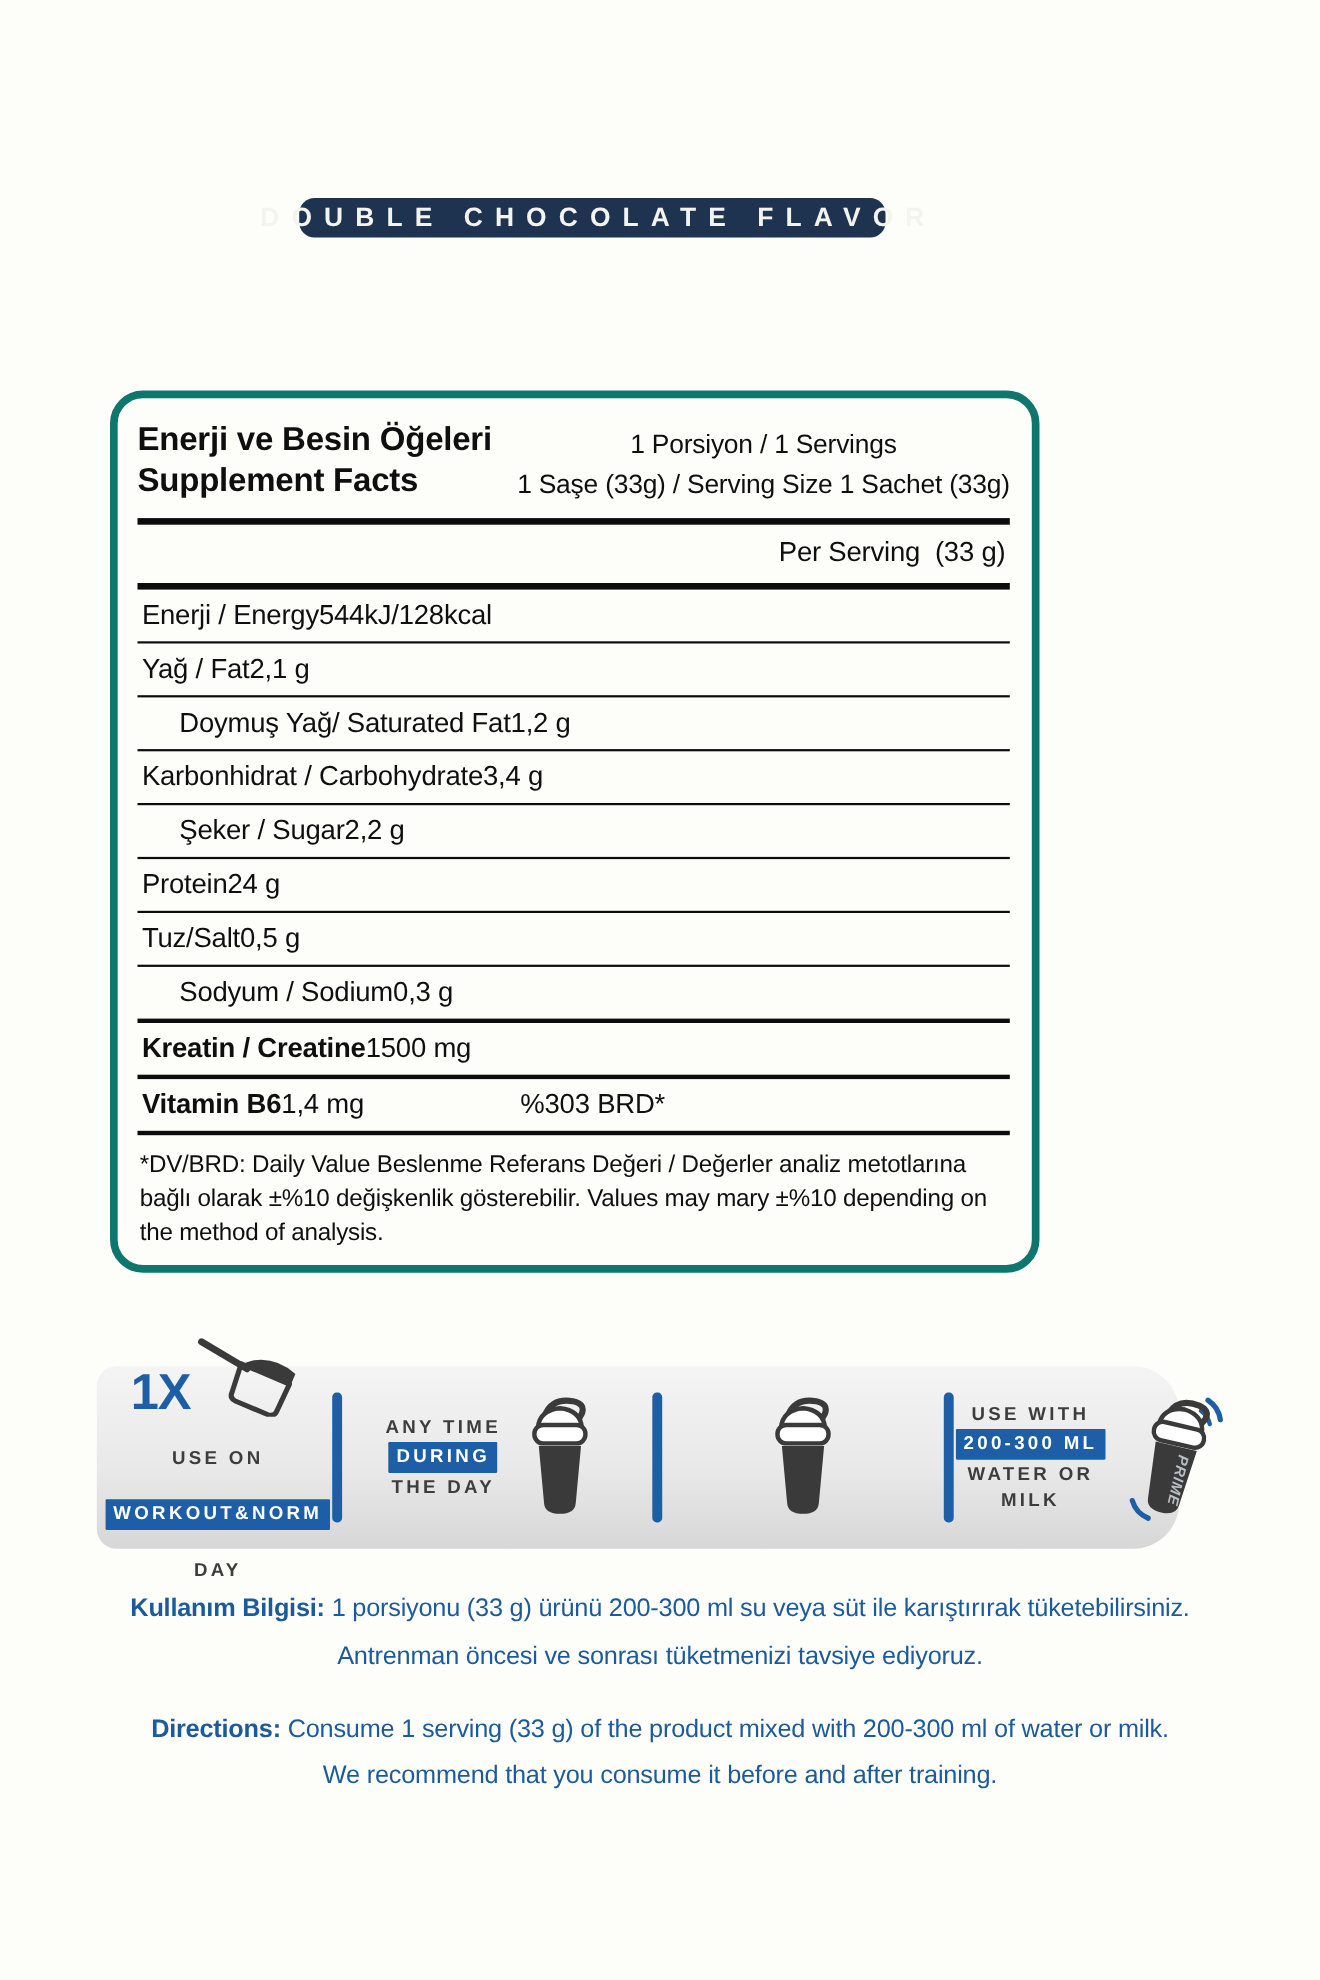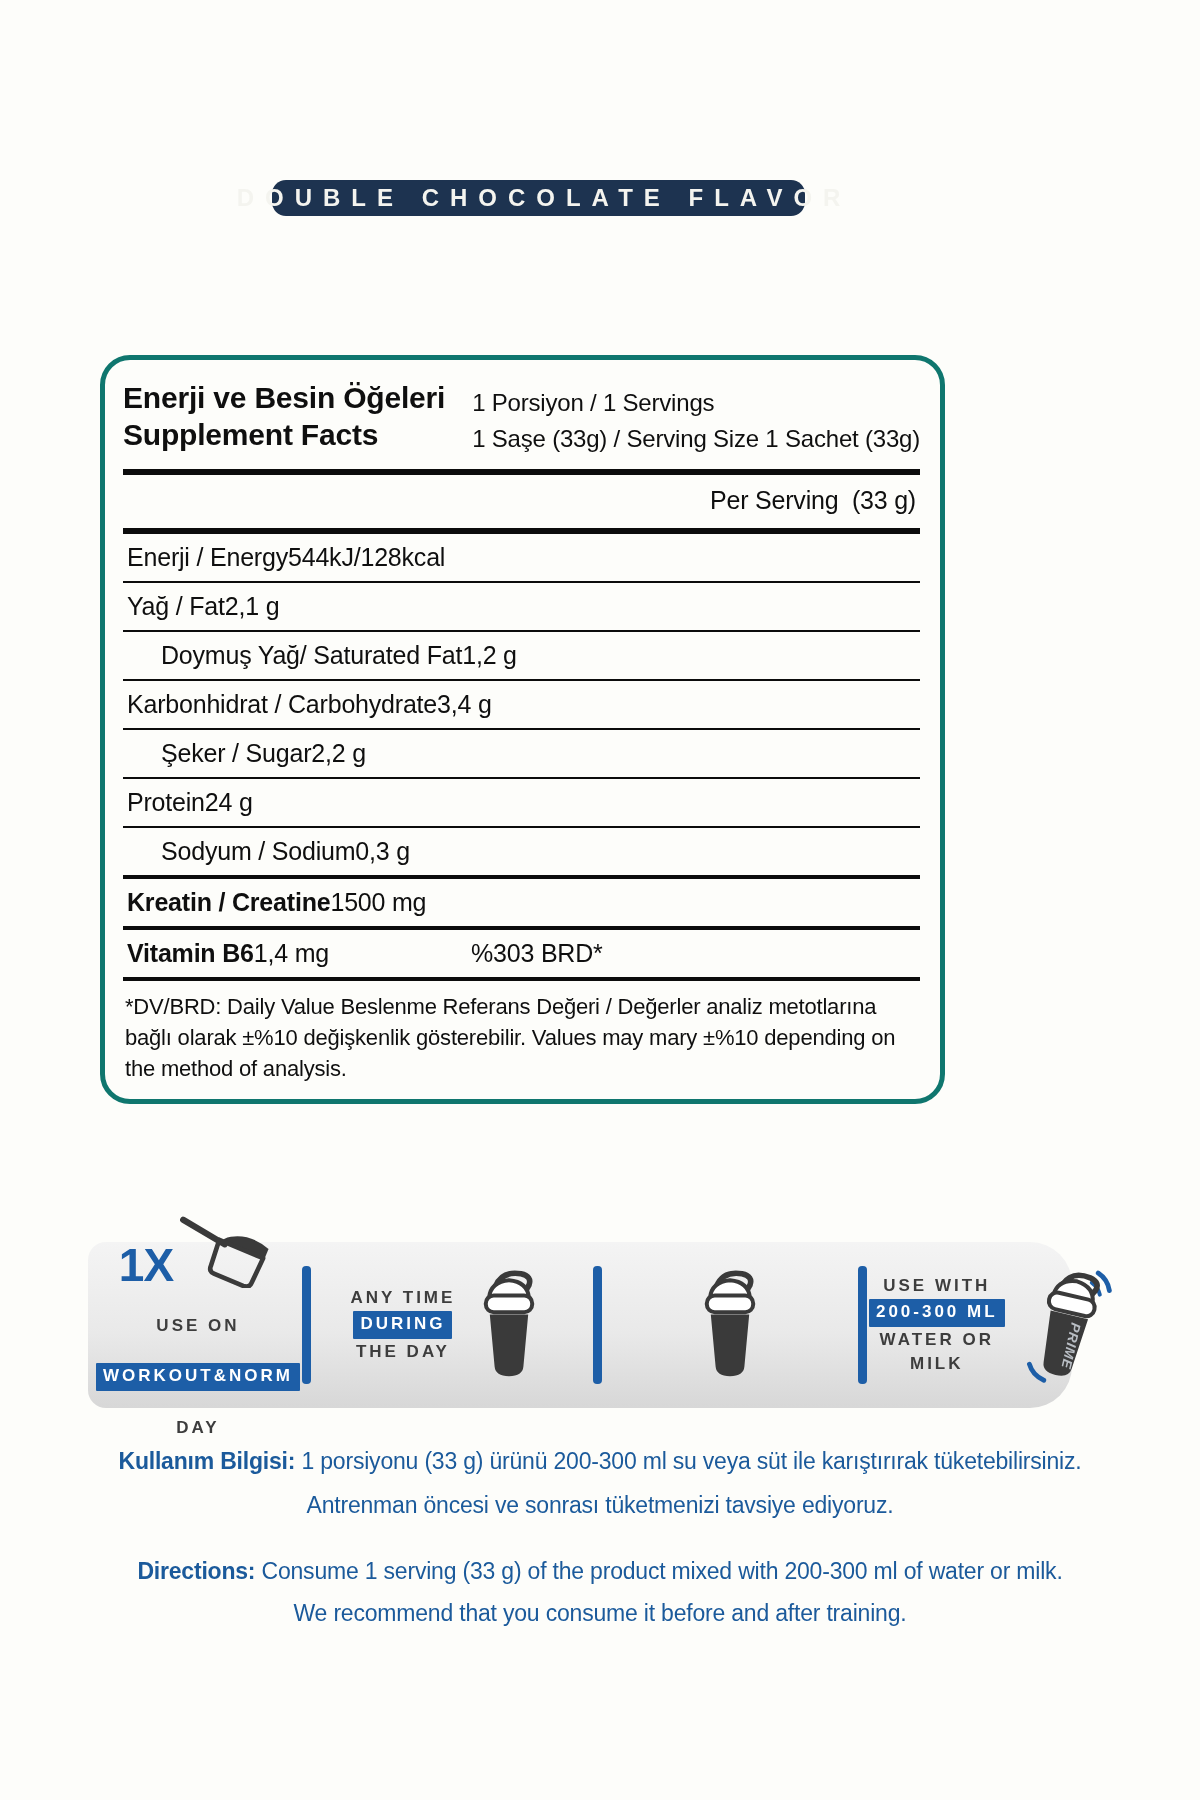--- a/index.html
+++ b/index.html
@@ -15,26 +15,26 @@
     background:#1d3350;border-radius:14px;
     display:flex;align-items:center;justify-content:center;
   }
   .flavor-badge span{
     color:#f4f4ef;font-size:24px;font-weight:700;
     letter-spacing:11px;padding-left:11px;white-space:nowrap;
   }
   
   .sf-panel{
     position:absolute;left:100px;top:355px;width:845px;min-height:748px;
-    box-sizing:border-box;border:5px solid #0f766e;border-radius:30px;
+    box-sizing:border-box;border:7px solid #0f766e;border-radius:30px;
     padding:20px 20px 14px 18px;letter-spacing:-0.2px;
   }
   .sf-head{display:flex;justify-content:space-between;}
   .sf-head-left div{font-size:30px;font-weight:700;line-height:1.22;}
-  .sf-head-right{text-align:left;font-size:24px;line-height:1.5;padding-top:5px;}
+  .sf-head-right{text-align:center;font-size:24px;line-height:1.5;padding-top:5px;}
   .sf-thick{border-top:6px solid #0c0c0c;}
   .sf-thick.after-head{margin-top:12px;}
   .sf-per-serving{text-align:right;font-size:25px;padding:11px 4px 13px;white-space:pre;}
   .sf-row{
     display:flex;justify-content:flex-start;align-items:center;position:relative;
     font-size:25px;padding:9px 4px;border-bottom:2.5px solid #0c0c0c;
   }
   .sf-row.heavy{border-bottom-width:4px;}
   .sf-row.indent .sf-label{padding-left:34px;}
   .sf-row.bold .sf-label{font-weight:700;}
@@ -113,20 +113,24 @@
           <span class="sf-label">Karbonhidrat / Carbohydrate</span>
           <span class="sf-value">3,4 g</span>
         </div>
         <div class="sf-row indent">
           <span class="sf-label">Şeker / Sugar</span>
           <span class="sf-value">2,2 g</span>
         </div>
         <div class="sf-row">
           <span class="sf-label">Protein</span>
           <span class="sf-value">24 g</span>
+        </div>
+        <div class="sf-row">
+          <span class="sf-label">Tuz/Salt</span>
+          <span class="sf-value">0,5 g</span>
         </div>
         <div class="sf-row indent heavy">
           <span class="sf-label">Sodyum / Sodium</span>
           <span class="sf-value">0,3 g</span>
         </div>
         <div class="sf-row bold heavy">
           <span class="sf-label">Kreatin / Creatine</span>
           <span class="sf-value">1500 mg</span>
         </div>
         <div class="sf-row bold heavy">

